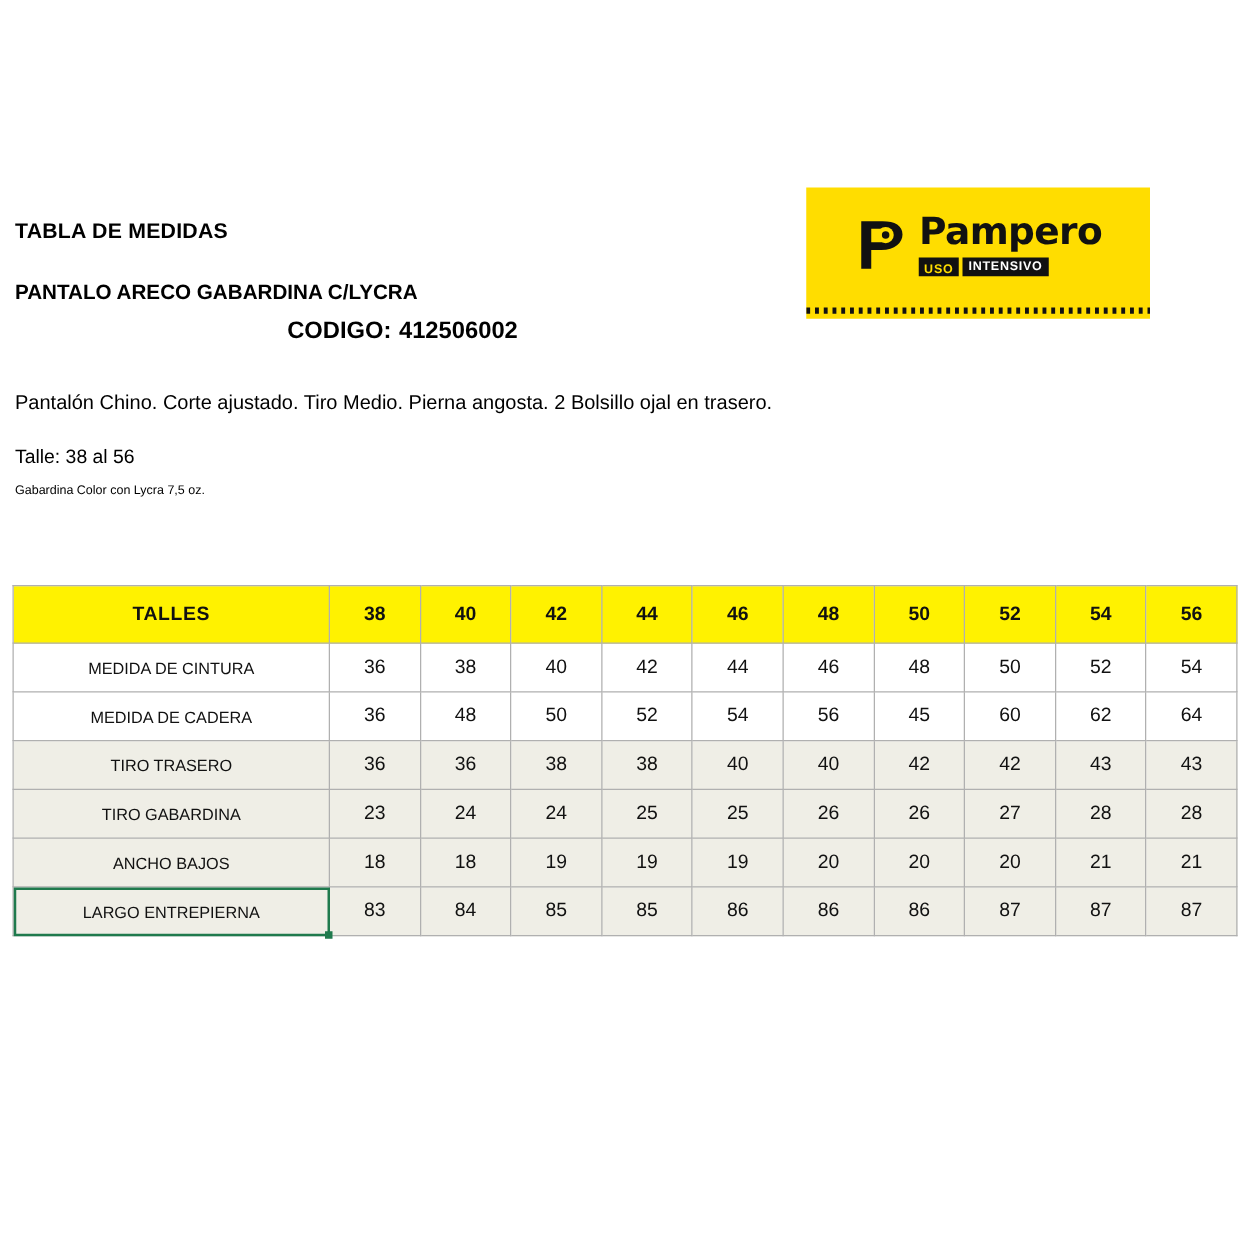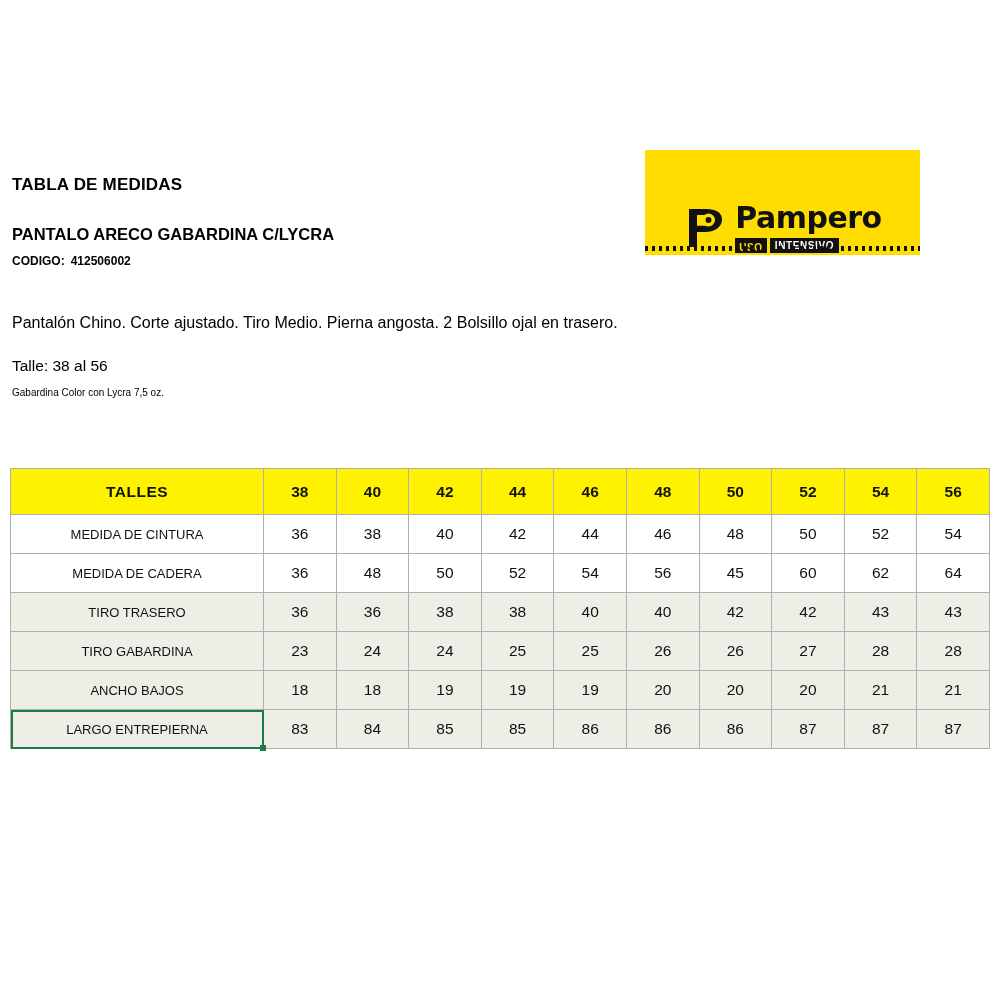--- a/index.html
+++ b/index.html
@@ -36,23 +36,24 @@
     font-weight: bold;
     letter-spacing: 0.2px;
     margin: 0 0 30px 0;
   }
   .product-name {
     font-size: 16.5px;
     font-weight: bold;
     margin: 0 0 10px 0;
   }
   .code-line {
-    font-size: 12px;
+    font-size: 19px;
     font-weight: bold;
     margin: 0;
+    text-align: center;
   }
   .code-line .code-value {
     font-weight: bold;
     margin-left: 6px;
   }
 
   .desc-block {
     position: absolute;
     left: 12px;
     top: 313px;
@@ -83,21 +84,20 @@
   }
   .logo-inner {
     position: absolute;
     left: 0; top: 0;
     width: 275px;
     height: 92px;
     display: flex;
     align-items: center;
     justify-content: center;
     gap: 6px;
-    margin-top: 32px;
   }
   .logo-mark {
     position: relative;
     width: 46px;
     height: 46px;
     flex: none;
   }
   .logo-text-wrap {
     display: flex;
     flex-direction: column;

